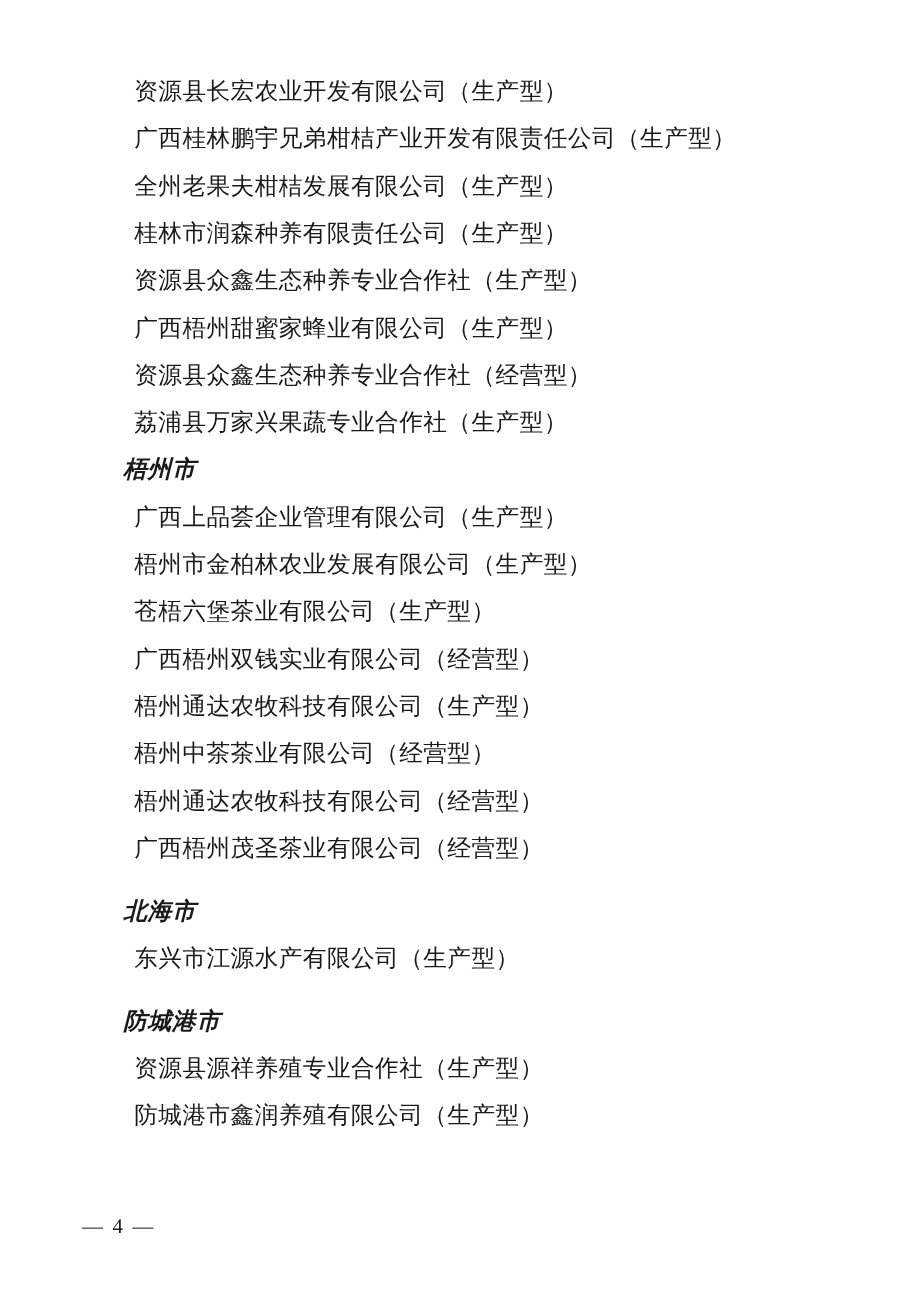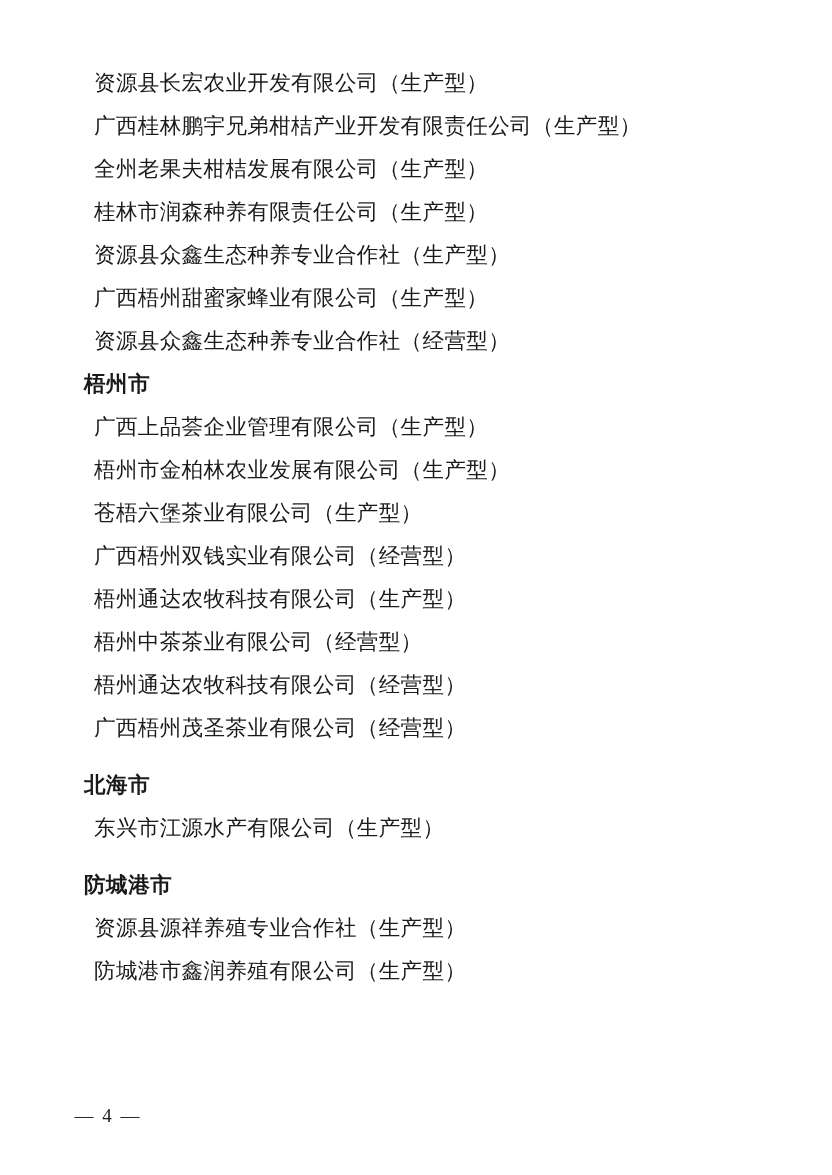--- a/index.html
+++ b/index.html
@@ -12,40 +12,41 @@
     height: 1175px;
     font-family: "Liberation Serif", "DejaVu Serif", serif;
     color: #1a1a1a;
     position: relative;
     overflow: hidden;
   }
   .page {
     width: 756px;
     height: 1175px;
     box-sizing: border-box;
-    padding: 56px 72px 0 72px;
+    padding: 56px 72px 0 100px;
     position: relative;
   }
   .doc-body {
     margin-top: 6px;
   }
   .entry {
     font-size: 21.5px;
     line-height: 43px;
     letter-spacing: 0.4px;
     white-space: nowrap;
     padding-left: 22px;
   }
   .heading {
     font-size: 21.5px;
     line-height: 43px;
     letter-spacing: 0.6px;
     font-weight: bold;
     padding-left: 12px;
     white-space: nowrap;
+    font-style: italic;
   }
   .heading.spaced {
     margin-top: 14px;
   }
   .page-number {
     position: absolute;
     left: 0;
     right: 0;
     bottom: 48px;
     text-align: center;
@@ -63,20 +64,21 @@
 
 <div class="page">
   <div class="doc-body" id="doc-body">
       <div class="entry">资源县长宏农业开发有限公司（生产型）</div>
       <div class="entry">广西桂林鹏宇兄弟柑桔产业开发有限责任公司（生产型）</div>
       <div class="entry">全州老果夫柑桔发展有限公司（生产型）</div>
       <div class="entry">桂林市润森种养有限责任公司（生产型）</div>
       <div class="entry">资源县众鑫生态种养专业合作社（生产型）</div>
       <div class="entry">广西梧州甜蜜家蜂业有限公司（生产型）</div>
       <div class="entry">资源县众鑫生态种养专业合作社（经营型）</div>
+      <div class="entry">荔浦县万家兴果蔬专业合作社（生产型）</div>
       <div class="heading">梧州市</div>
       <div class="entry">广西上品荟企业管理有限公司（生产型）</div>
       <div class="entry">梧州市金柏林农业发展有限公司（生产型）</div>
       <div class="entry">苍梧六堡茶业有限公司（生产型）</div>
       <div class="entry">广西梧州双钱实业有限公司（经营型）</div>
       <div class="entry">梧州通达农牧科技有限公司（生产型）</div>
       <div class="entry">梧州中茶茶业有限公司（经营型）</div>
       <div class="entry">梧州通达农牧科技有限公司（经营型）</div>
       <div class="entry">广西梧州茂圣茶业有限公司（经营型）</div>
       <div class="heading spaced">北海市</div>

